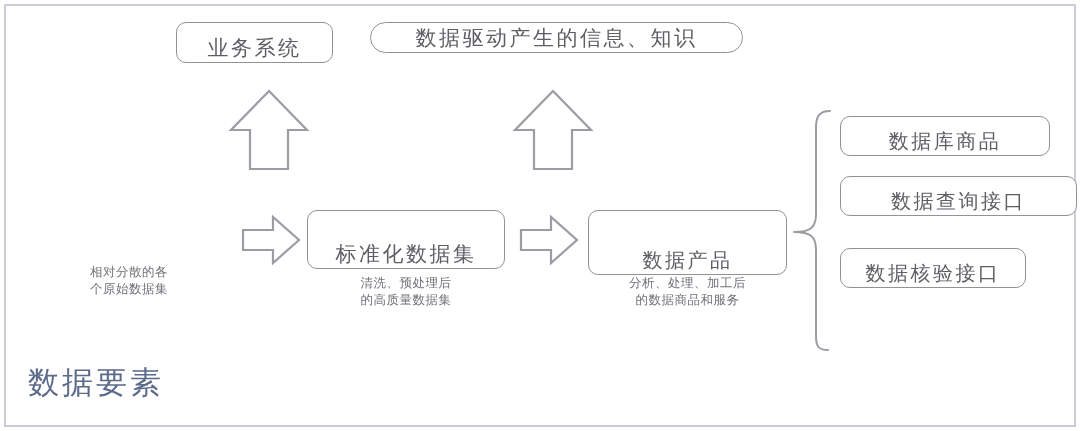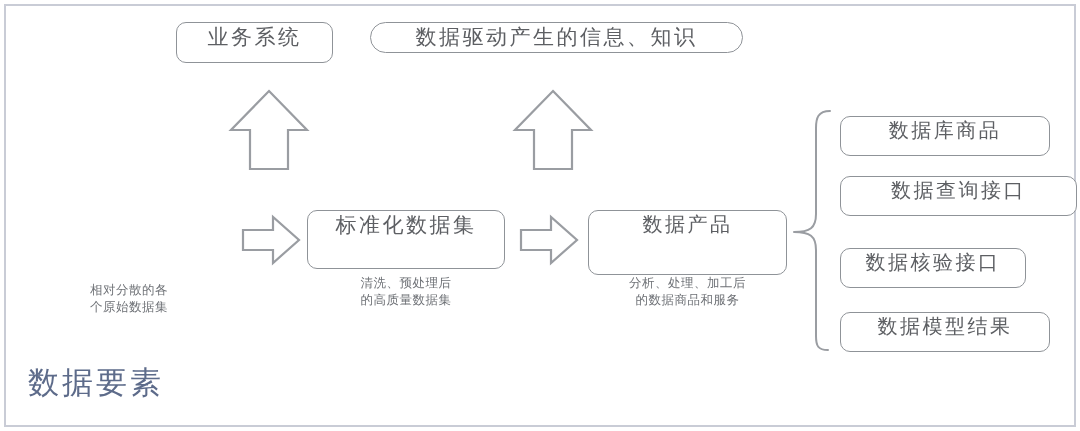--- a/index.html
+++ b/index.html
@@ -30,21 +30,21 @@
   }
 
   
   .box {
     position: absolute;
     box-sizing: border-box;
     border: 1.6px solid #8f9398;
     border-radius: 10px;
     background: #ffffff;
     display: flex;
-    align-items: flex-start;
+    align-items: flex-end;
     justify-content: center;
     color: #5d5f63;
     font-family: "Liberation Serif", "DejaVu Serif", serif;
     letter-spacing: 2.5px;
     white-space: nowrap;
   }
   .box.top      { font-size: 21px; }
   .box.stage    { font-size: 21px; }
   .box.product  { font-size: 20px; }
 
@@ -94,21 +94,21 @@
       <polygon points="41,3 79,42 60,42 60,81 22,81 22,42 3,42" fill="#ffffff" stroke="#9a9da2" stroke-width="2.2" stroke-linejoin="miter"></polygon>
     </svg>
   </div>
 
   <div class="arrow-up" style="left:512px; top:88px;">
     <svg width="82" height="84" viewBox="0 0 82 84">
       <polygon points="41,3 79,42 60,42 60,81 22,81 22,42 3,42" fill="#ffffff" stroke="#9a9da2" stroke-width="2.2" stroke-linejoin="miter"></polygon>
     </svg>
   </div>
 
-  <div class="caption" style="left:26px; top:282px; width:206px;">相对分散的各
+  <div class="caption" style="left:26px; top:264px; width:206px;">相对分散的各
 个原始数据集</div>
 
   <div class="arrow-right" style="left:240px; top:214px;">
     <svg width="62" height="52" viewBox="0 0 62 52">
       <polygon points="3,16 33,16 33,3 59,26 33,49 33,36 3,36" fill="#ffffff" stroke="#9a9da2" stroke-width="2.2" stroke-linejoin="miter"></polygon>
     </svg>
   </div>
 
   <div class="box stage" style="left:307px; top:210px; width:198px; height:59px;">
     <span>标准化数据集</span>
@@ -145,19 +145,16 @@
   </div>
 
   <div class="box product" style="left:840px; top:176px; width:237px; height:40px;">
     <span>数据查询接口</span>
   </div>
 
   <div class="box product" style="left:840px; top:248px; width:186px; height:40px;">
     <span>数据核验接口</span>
   </div>
 
-  <div class="box product" style="left:840px; top:312px; width:210px; height:40px;">
-    <span>数据模型结果</span>
-  </div>
 
   <div class="section-label">数据要素</div>
 
 </div>
 
 </body></html>

